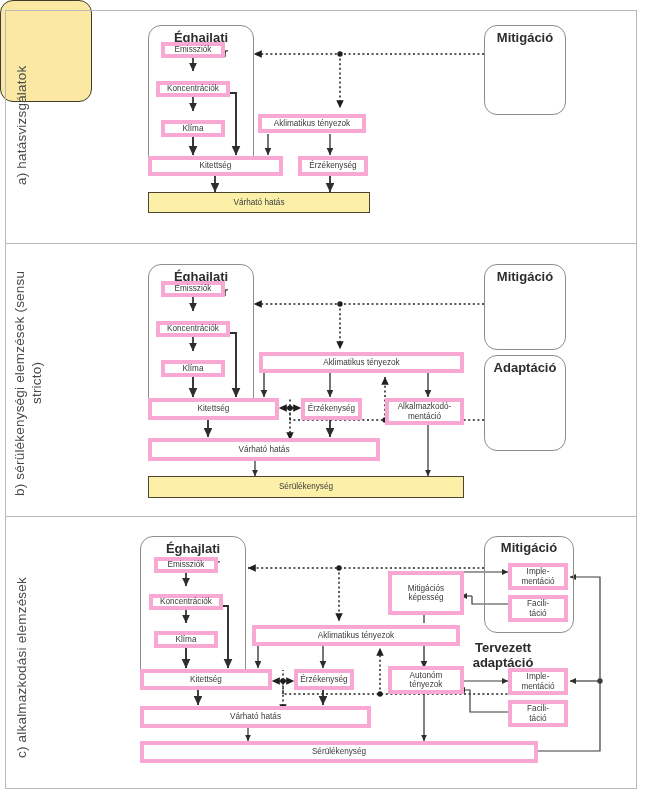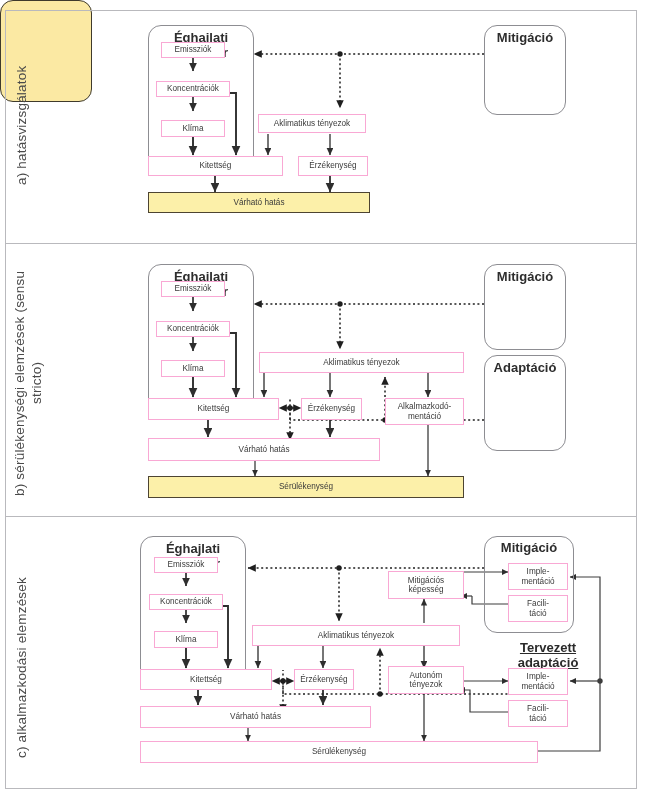--- a/index.html
+++ b/index.html
@@ -4,21 +4,21 @@
 <title>Climate analysis framework diagram</title>
 <style>
   html,body{margin:0;padding:0;background:#ffffff;}
   body{font-family:"Liberation Sans", sans-serif;}
   #page{position:relative;width:645px;height:799px;background:#ffffff;overflow:hidden;}
   .frame{position:absolute;left:5px;top:10px;width:632px;height:779px;border:1px solid #b9b9bd;box-sizing:border-box;}
   .divider{position:absolute;left:5px;height:0;border-top:1px solid #b9b9bd;width:632px;}
   .panel-label{position:absolute;font-size:13.5px;color:#4a4a4a;letter-spacing:.2px;
        writing-mode:vertical-rl;transform:rotate(180deg);text-align:center;line-height:1.25;}
   svg.layer{position:absolute;left:0;top:0;width:645px;height:799px;pointer-events:none;}
-  .node{position:absolute;box-sizing:border-box;border:1px solid #f9a8d4;background:#ffffff;
+  .node{position:absolute;box-sizing:border-box;border:4px solid #f9a8d4;background:#ffffff;
         display:flex;align-items:center;justify-content:center;text-align:center;
         font-size:8.2px;color:#3a3a3a;line-height:1.15;}
   .grp{position:absolute;box-sizing:border-box;border:1px solid #8d8d92;background:transparent;border-radius:13px;}
   .grp-title{position:absolute;font-size:13px;font-weight:bold;color:#2d2d2d;text-align:center;line-height:1.15;}
   .yellow{background:#fcf0a9;border:1.6px solid #4d4432;}
   .yellowgrp{background:#fbe9a3;border:1.8px solid #3f3a2c;border-radius:13px;}
 </style>
 </head>
 <body>
 
@@ -209,33 +209,33 @@
 
   <div class="node" style="left:252px;top:625px;width:208px;height:21px;">Aklimatikus tényezok</div>
 
   <div class="node" style="left:140px;top:669px;width:132px;height:21px;">Kitettség</div>
   <div class="node" style="left:294px;top:669px;width:60px;height:21px;">Érzékenység</div>
 
   <div class="node" style="left:140px;top:706px;width:231px;height:22px;">Várható hatás</div>
 
   <div class="node" style="left:140px;top:741px;width:398px;height:22px;">Sérülékenység</div>
 
-  <div class="node" style="left:388px;top:571px;width:76px;height:28px;white-space:pre-line;">Mitigációs
+  <div class="node" style="left:388px;top:571px;width:76px;height:44px;white-space:pre-line;">Mitigációs
 képesség</div>
   <div class="node" style="left:388px;top:666px;width:76px;height:28px;white-space:pre-line;">Autonóm
 tényezok</div>
 
   <div class="grp" style="left:484px;top:536px;width:90px;height:97px;"></div>
   <div class="grp-title" style="left:489px;top:541px;width:80px;">Mitigáció</div>
   <div class="node" style="left:508px;top:563px;width:60px;height:27px;white-space:pre-line;">Imple-
 mentáció</div>
   <div class="node" style="left:508px;top:595px;width:60px;height:27px;white-space:pre-line;">Facili-
 táció</div>
 
   <div class="yellowgrp" style="left:484px;top:637px;width:90px;height:100px;"></div>
-  <div class="grp-title" style="left:506px;top:641px;width:84px;white-space:pre-line;color:#2a2a2a;text-decoration:underline;">Tervezett
+  <div class="grp-title" style="left:461px;top:641px;width:84px;white-space:pre-line;color:#2a2a2a;">Tervezett
 adaptáció</div>
   <div class="node" style="left:508px;top:668px;width:60px;height:27px;white-space:pre-line;">Imple-
 mentáció</div>
   <div class="node" style="left:508px;top:700px;width:60px;height:27px;white-space:pre-line;">Facili-
 táció</div>
 
 </div>
 
 </body></html>

